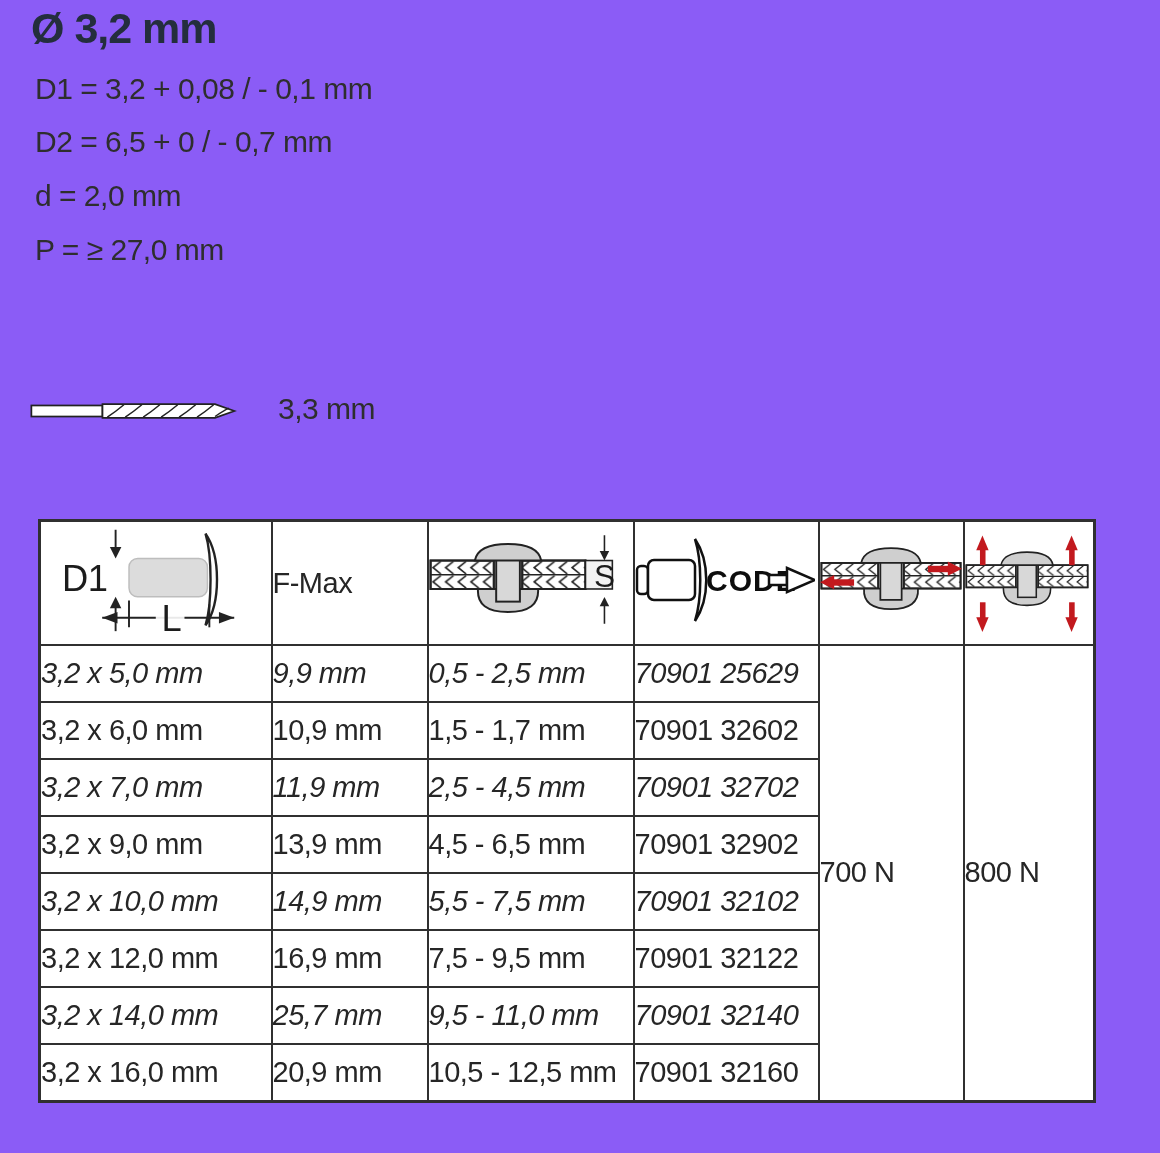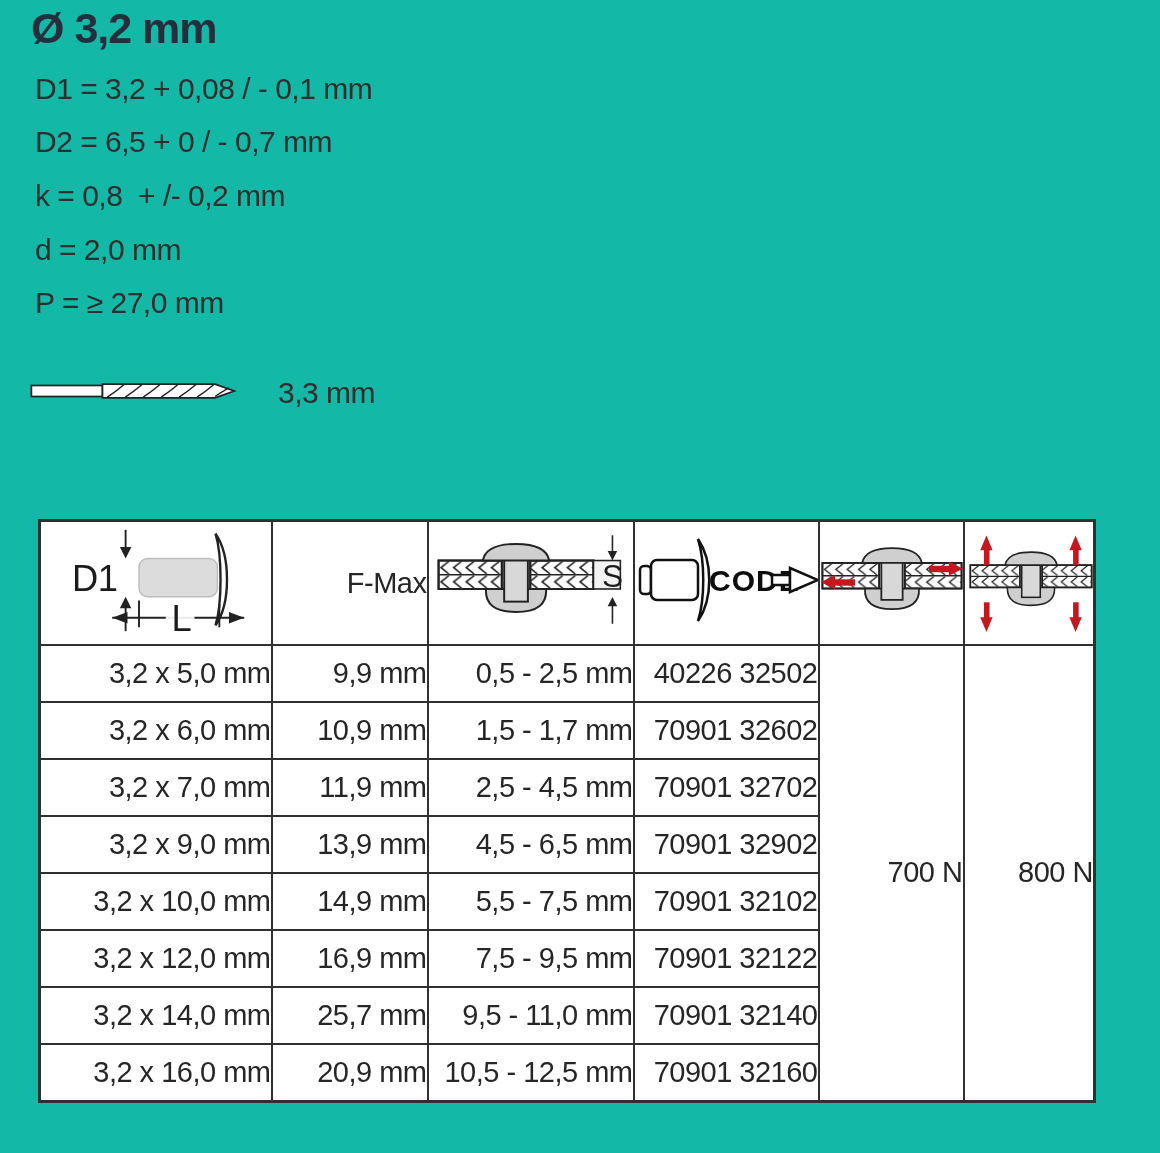--- a/index.html
+++ b/index.html
@@ -1,37 +1,37 @@
 <!DOCTYPE html>
 <html><head>
 <meta charset="utf-8">
 <style>
   html,body{margin:0;padding:0;background:#ffffff;}
   body{font-family:"Liberation Sans", sans-serif;}
-  #page{position:relative;width:1160px;height:1153px;background:#14b8a6;overflow:hidden;}
+  #page{position:relative;width:1160px;height:1153px;background:#8b5cf6;overflow:hidden;}
 
   .title{position:absolute;left:31px;top:4px;font-size:43px;font-weight:bold;
          color:#242e3d;letter-spacing:-1px;}
 
   .specs{position:absolute;left:35px;top:62px;font-size:30px;color:#2e2e2e;letter-spacing:-0.5px;}
   .spec-line{height:53.6px;display:flex;align-items:center;white-space:pre;text-align:right;}
 
-  .drill-row{position:absolute;left:30px;top:376px;display:flex;align-items:flex-start;}
+  .drill-row{position:absolute;left:30px;top:392px;display:flex;align-items:flex-end;}
   .drill-row svg{display:block;}
   .drill-label{font-size:30px;color:#2e2e2e;margin-left:34px;letter-spacing:-0.5px;}
 
   table.spec{position:absolute;left:38px;top:519px;border-collapse:collapse;
              table-layout:fixed;}
-  table.spec td{border:2px solid #303030;text-align:right;vertical-align:middle;
+  table.spec td{border:2px solid #303030;text-align:left;vertical-align:middle;
                 padding:0;font-size:29px;color:#262626;letter-spacing:-0.5px;
                 background:#ffffff;overflow:hidden;}
   table.spec{border:3px solid #303030;}
   tr.hdr{height:122px;}
   tr.data{height:57px;}
-  td.blue{background:#d9e8f4;}
+  td.blue{background:#d9e8f4;font-style:italic;}
   td.merge{background:#d9e8f4;font-size:30px;}
   td.fmax-hdr{font-size:35px;color:#161616;letter-spacing:0;}
   .svgtext{font-family:"Liberation Sans", sans-serif;}
 </style>
 </head>
 <body>
 
 <svg width="0" height="0" style="position:absolute" aria-hidden="true">
   <defs>
     <pattern id="chev" width="16" height="18" patternUnits="userSpaceOnUse">
@@ -51,21 +51,20 @@
   </defs>
 </svg>
 
 <div id="page">
 
   <div class="title">Ø 3,2 mm</div>
 
   <div class="specs">
     <div class="spec-line">D1 = 3,2 + 0,08 / - 0,1 mm</div>
     <div class="spec-line">D2 = 6,5 + 0 / - 0,7 mm</div>
-    <div class="spec-line">k = 0,8  + /- 0,2 mm</div>
     <div class="spec-line">d = 2,0 mm</div>
     <div class="spec-line">P = ≥ 27,0 mm</div>
   </div>
 
   <div class="drill-row">
     <svg width="214" height="30" viewBox="0 0 310 42">
       <rect x="2" y="13" width="103" height="16" fill="#fff" stroke="#222" stroke-width="2.5"></rect>
       <path d="M105,11 L268,11 L296,21 L268,31 L105,31 Z" fill="#fff" stroke="#222" stroke-width="2.5"></path>
       <path d="M112,30 Q124,22 136,12" fill="none" stroke="#222" stroke-width="2.2"></path>
       <path d="M138,30 Q150,22 162,12" fill="none" stroke="#222" stroke-width="2.2"></path>
@@ -151,21 +150,21 @@
           <rect x="168" y="120" width="9" height="26" fill="#c2191e"></rect>
           <polygon points="172,168 162,144 182,144" fill="#c2191e"></polygon>
         </svg>
       </td>
     </tr>
 
     <tr class="data">
       <td class="blue">3,2 x 5,0 mm</td>
       <td class="blue">9,9 mm</td>
       <td class="blue">0,5 - 2,5 mm</td>
-      <td class="blue">40226 32502</td>
+      <td class="blue">70901 25629</td>
       <td class="merge" rowspan="8">700 N</td>
       <td class="merge" rowspan="8">800 N</td>
     </tr>
     <tr class="data">
       <td>3,2 x 6,0 mm</td>
       <td>10,9 mm</td>
       <td>1,5 - 1,7 mm</td>
       <td>70901 32602</td>
     </tr>
     <tr class="data">

